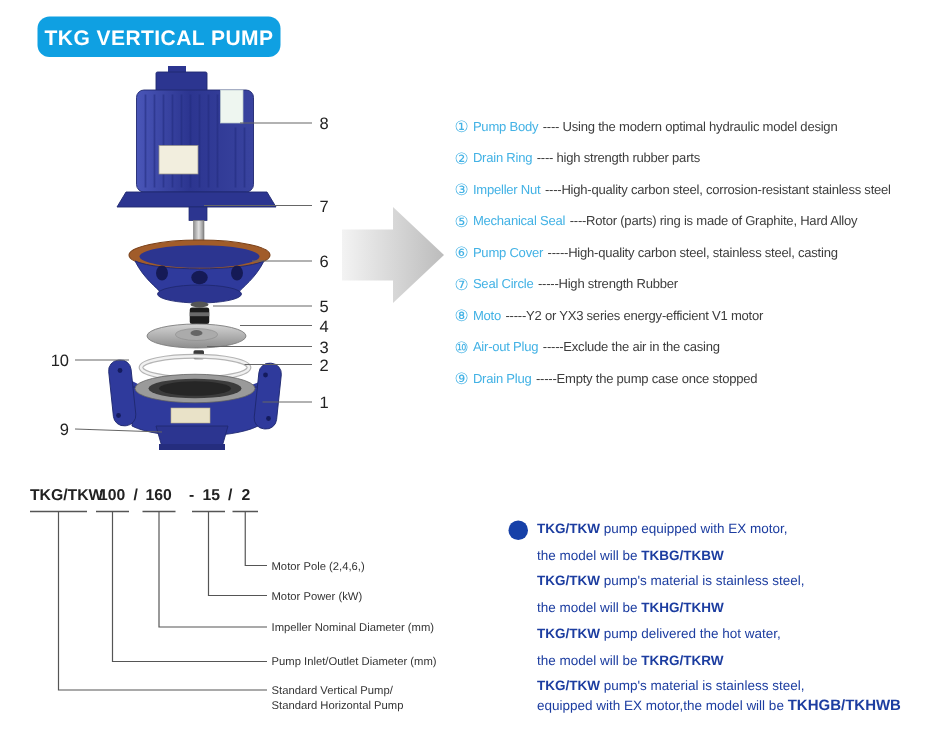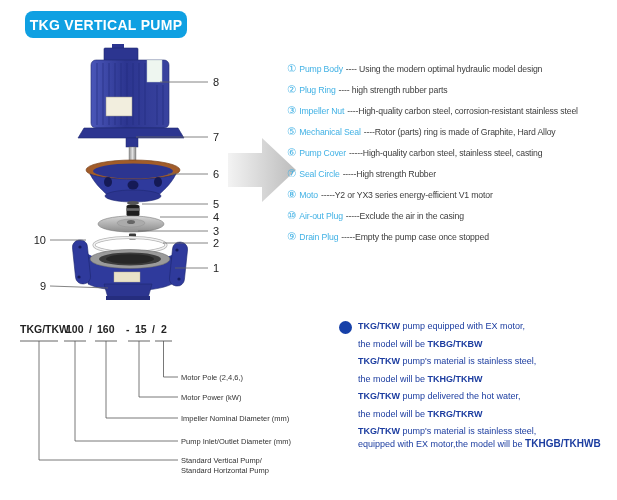--- a/index.html
+++ b/index.html
@@ -8,31 +8,31 @@
 
   
   .banner{position:absolute;left:25px;top:11px;width:162px;height:27px;background:#0fa0e2;
     border-radius:8px;display:flex;align-items:center;justify-content:center;}
   .banner span{color:#ffffff;font-weight:bold;font-size:14px;letter-spacing:.3px;}
 
   
   .diagram-svg{position:absolute;left:0;top:0;}
 
   
-  .parts-list{position:absolute;left:287px;top:58px;list-style:none;margin:0;padding:0;}
+  .parts-list{position:absolute;left:287px;top:58px;list-style:none;margin:16px;padding:0;}
   .part-item{height:21px;line-height:21px;white-space:nowrap;font-size:8.7px;letter-spacing:-0.15px;color:#3d3d3d;}
   .part-num{color:#43b2e5;font-size:10.5px;margin-right:3px;vertical-align:-0.5px;}
   .part-term{color:#43b2e5;}
   .part-desc{color:#3d3d3d;margin-left:3px;}
 
   
   .model-svg{position:absolute;left:0;top:310px;}
 
   
-  .variants{position:absolute;left:358px;top:320px;width:256px;color:#1c3da0;font-size:9px;}
+  .variants{position:absolute;left:358px;top:346px;width:256px;color:#1c3da0;font-size:9px;}
   .variant-line{height:17.5px;line-height:12px;white-space:nowrap;}
   .variant-line.tight{height:12.5px;}
   .v-lead{font-weight:bold;}
   .v-tail{font-weight:bold;}
   .v-tail.big{font-size:10px;}
   .bullet{position:absolute;left:-19px;top:1px;width:13px;height:13px;border-radius:50%;background:#1640a8;}
 </style>
 </head>
 <body>
 
@@ -170,21 +170,21 @@
       <text x="213" y="272">1</text>
       <text x="46" y="244" text-anchor="end">10</text>
       <text x="46" y="290" text-anchor="end">9</text>
     </g>
 
     <polygon points="228,153 262,153 262,138 296,170 262,202 262,187 228,187" fill="url(#arrowG)"></polygon>
   </svg>
 
   <ul class="parts-list">
     <li class="part-item"><span class="part-num">①</span><span class="part-term">Pump Body</span><span class="part-desc">---- Using the modern optimal hydraulic model design</span></li>
-    <li class="part-item"><span class="part-num">②</span><span class="part-term">Plug Ring</span><span class="part-desc">---- high strength rubber parts</span></li>
+    <li class="part-item"><span class="part-num">②</span><span class="part-term">Drain Ring</span><span class="part-desc">---- high strength rubber parts</span></li>
     <li class="part-item"><span class="part-num">③</span><span class="part-term">Impeller Nut</span><span class="part-desc">----High-quality carbon steel, corrosion-resistant stainless steel</span></li>
     <li class="part-item"><span class="part-num">⑤</span><span class="part-term">Mechanical Seal</span><span class="part-desc">----Rotor (parts) ring is made of Graphite, Hard Alloy</span></li>
     <li class="part-item"><span class="part-num">⑥</span><span class="part-term">Pump Cover</span><span class="part-desc">-----High-quality carbon steel, stainless steel, casting</span></li>
     <li class="part-item"><span class="part-num">⑦</span><span class="part-term">Seal Circle</span><span class="part-desc">-----High strength Rubber</span></li>
     <li class="part-item"><span class="part-num">⑧</span><span class="part-term">Moto</span><span class="part-desc">-----Y2 or YX3 series energy-efficient V1 motor</span></li>
     <li class="part-item"><span class="part-num">⑩</span><span class="part-term">Air-out Plug</span><span class="part-desc">-----Exclude the air in the casing</span></li>
     <li class="part-item"><span class="part-num">⑨</span><span class="part-term">Drain Plug</span><span class="part-desc">-----Empty the pump case once stopped</span></li>
   </ul>
 
   <svg class="model-svg" width="340" height="185" viewBox="0 310 340 185">

